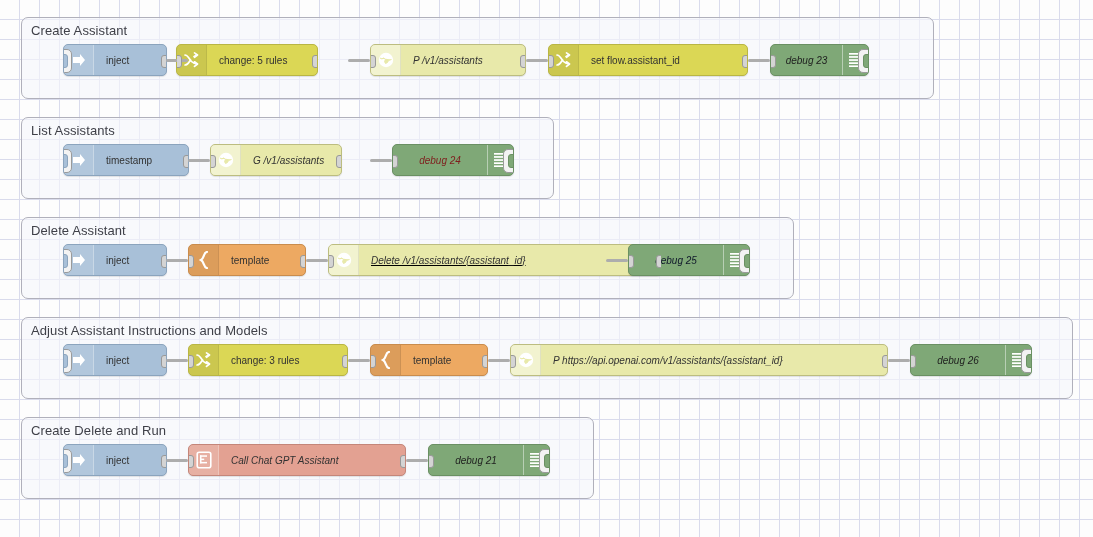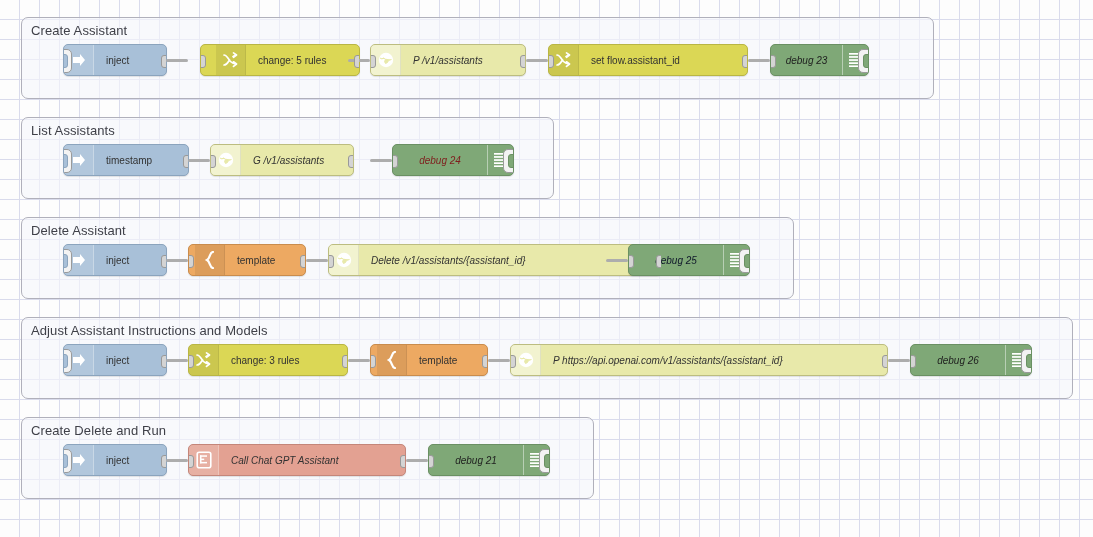--- a/index.html
+++ b/index.html
@@ -64,21 +64,21 @@
   .node .label.center{ justify-content:center; }
   .node .label.ital{ font-style:italic; }
 
   
   .n-inject  { background:#a8c0d8; border-color:#8ba4bd;}
   .n-inject .icon-box{ background:rgba(255,255,255,0.12); border-right:1px solid rgba(255,255,255,0.3);}
   .n-change  { background:#dbd755; border-color:#b9b644;}
   .n-change .icon-box{ background:rgba(0,0,0,0.07); border-right:1px solid rgba(0,0,0,0.07);}
   .n-http    { background:#e8e9aa; border-color:#bcbd80;}
   .n-http .icon-box{ background:rgba(255,255,255,0.45); border-right:1px solid rgba(0,0,0,0.07);}
-  .n-template{ background:#eda962; border-color:#c98c4d;padding-left:6px;}
+  .n-template{ background:#eda962; border-color:#c98c4d;}
   .n-template .icon-box{ background:rgba(0,0,0,0.07); border-right:1px solid rgba(0,0,0,0.07);}
   .n-debug   { background:#7fa877; border-color:#6a9063;}
   .n-func    { background:#e3a192; border-color:#c4867a;}
   .n-func .icon-box{ background:rgba(255,255,255,0.16); border-right:1px solid rgba(255,255,255,0.25);}
 
   
   .inject-btn{
     position:absolute;
     left:-14px; top:4px;
     width:22px; height:24px;
@@ -163,21 +163,21 @@
       </div>
     <div class="icon-box">
       <svg width="16" height="16" viewBox="0 0 16 16">
           <path d="M2 5h7V2l5 6-5 6v-3H2z" fill="#fff"></path>
         </svg>
     </div>
     <div class="label">inject</div>
     <div class="port out" style="right:-6px;"></div>
   </div>
 
-  <div class="node n-change" style="left:200px;top:44px;width:160px;padding-left:15px;">
+  <div class="node n-change" style="left:176px;top:44px;width:142px;">
     <div class="icon-box">
       <svg width="17" height="17" viewBox="0 0 17 17">
           <path d="M2 3 C5 3 6 7 8.5 9.5 C10 11 12 12 14.5 12 M14.5 12 l-3 -2.2 M14.5 12 l-3 2.4 M2 13 C5 13 6 10 7.5 8 M11 4.5 C12 3.5 13 3 14.5 3 M14.5 3 l-3 -2.1 M14.5 3 l-3 2.3" stroke="#fff" stroke-width="1.7" fill="none" stroke-linecap="round" stroke-linejoin="round"></path>
         </svg>
     </div>
     <div class="label">change: 5 rules</div>
     <div class="port in" style="left:-6px;"></div>
     <div class="port out" style="right:-6px;"></div>
   </div>
 
@@ -236,21 +236,21 @@
       </div>
     <div class="icon-box">
       <svg width="16" height="16" viewBox="0 0 16 16">
           <path d="M2 5h7V2l5 6-5 6v-3H2z" fill="#fff"></path>
         </svg>
     </div>
     <div class="label">timestamp</div>
     <div class="port out" style="right:-6px;"></div>
   </div>
 
-  <div class="node n-http" style="left:210px;top:144px;width:144px;">
+  <div class="node n-http" style="left:210px;top:144px;width:132px;">
     <div class="icon-box">
       <svg width="18" height="18" viewBox="0 0 18 18">
           <circle cx="9" cy="9" r="7.2" fill="#fff"></circle>
           <path d="M3 7 l2 1 1.5-1 2 1.5 -1 2 1 2 2-1 1-2 3-1" fill="#e8e9aa" stroke="#e8e9aa" stroke-width="1"></path>
         </svg>
     </div>
     <div class="label ital">G /v1/assistants</div>
     <div class="port in" style="left:-6px;"></div>
     <div class="port out" style="right:-6px;"></div>
   </div>
@@ -299,21 +299,21 @@
     <div class="icon-box">
       <svg width="14" height="18" viewBox="0 0 14 18">
           <path d="M10 1 C6.5 1 7.5 7 4 9 C7.5 11 6.5 17 10 17" stroke="#fff" stroke-width="2.2" fill="none" stroke-linecap="round"></path>
         </svg>
     </div>
     <div class="label">template</div>
     <div class="port in" style="left:-6px;"></div>
     <div class="port out" style="right:-6px;"></div>
   </div>
 
-  <div class="node n-http" style="left:328px;top:244px;width:334px;">
+  <div class="node n-http" style="left:328px;top:244px;width:334px;text-decoration:underline;">
     <div class="icon-box">
       <svg width="18" height="18" viewBox="0 0 18 18">
           <circle cx="9" cy="9" r="7.2" fill="#fff"></circle>
           <path d="M3 7 l2 1 1.5-1 2 1.5 -1 2 1 2 2-1 1-2 3-1" fill="#e8e9aa" stroke="#e8e9aa" stroke-width="1"></path>
         </svg>
     </div>
     <div class="label ital">Delete /v1/assistants/{assistant_id}</div>
     <div class="port in" style="left:-6px;"></div>
     <div class="port out" style="right:-6px;"></div>
   </div>

